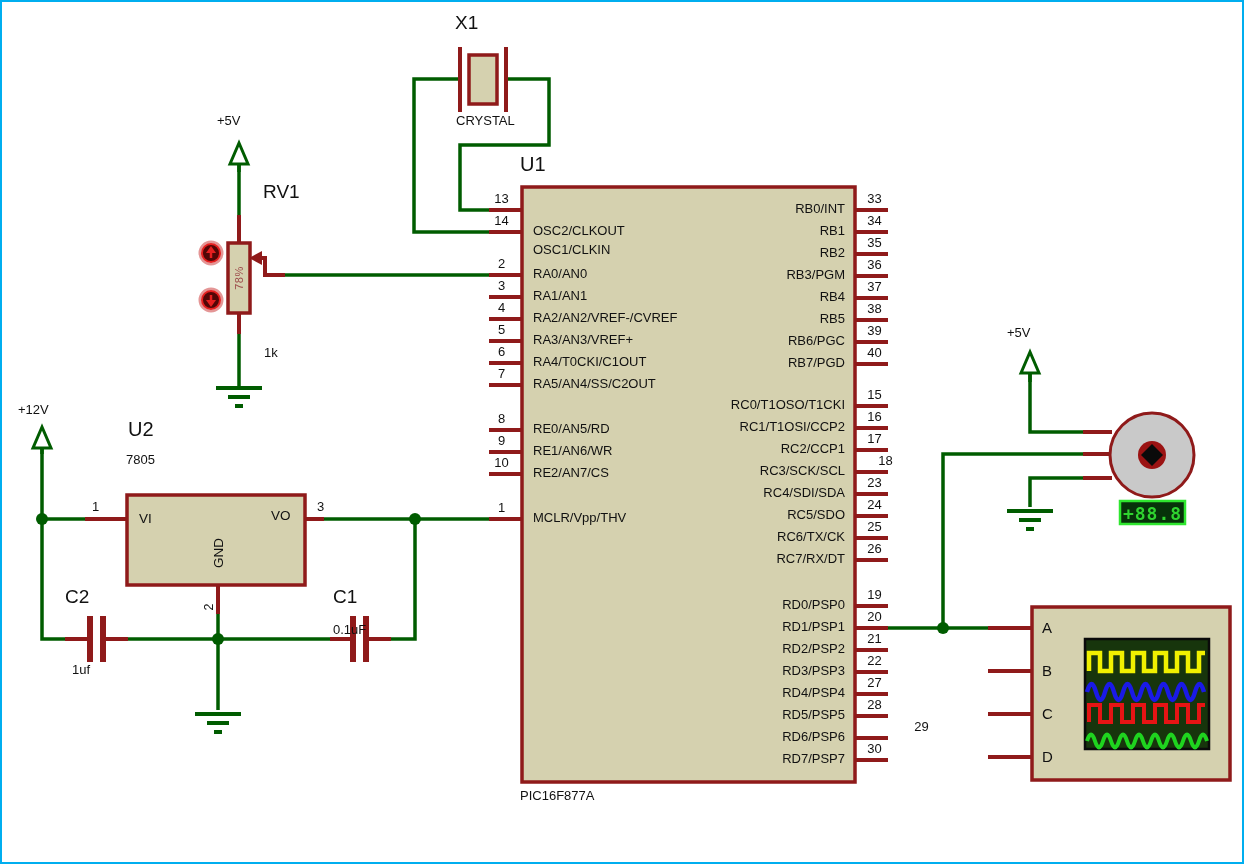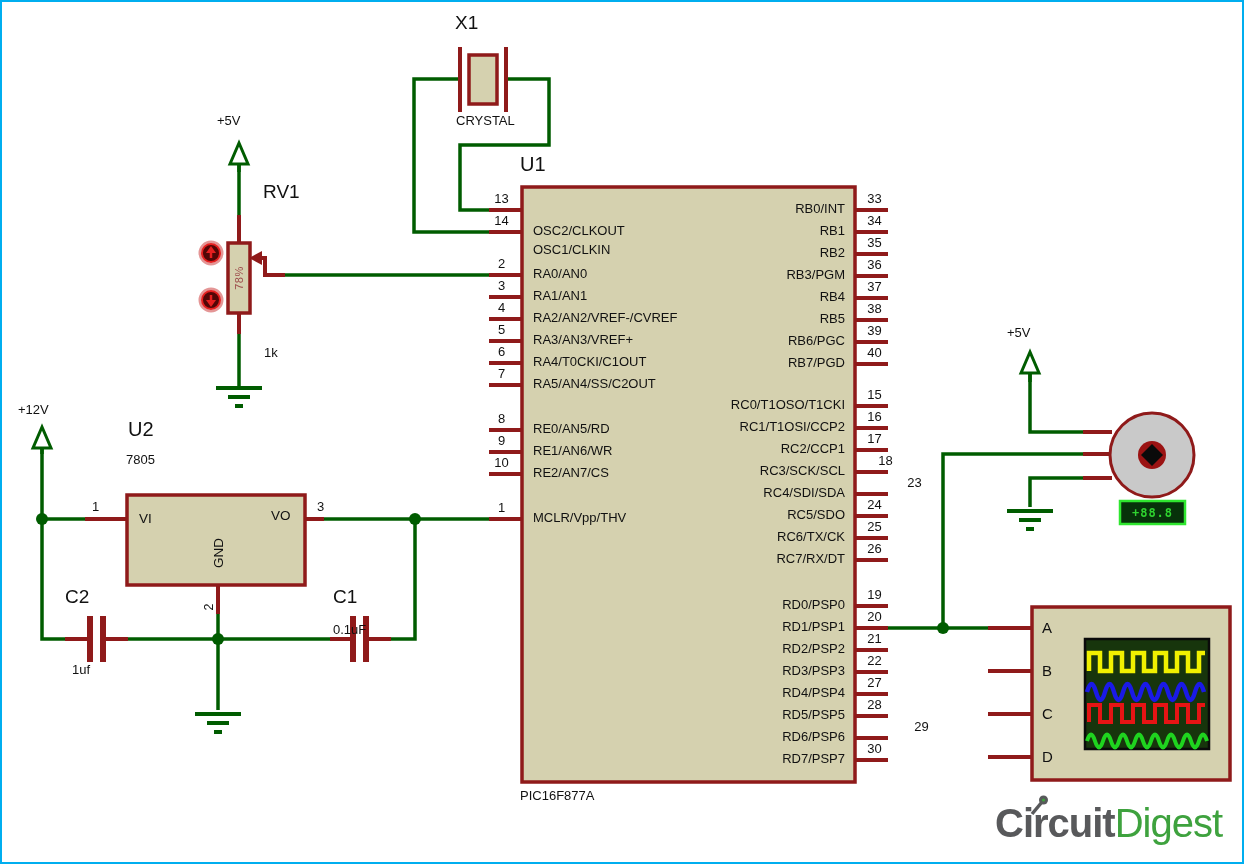--- a/index.html
+++ b/index.html
@@ -23,21 +23,21 @@
   .lbl{position:absolute;font-size:13px;line-height:15px;white-space:nowrap;}
   .ref{position:absolute;font-size:19px;line-height:21px;white-space:nowrap;}
   .ref20{position:absolute;font-size:20px;line-height:22px;white-space:nowrap;}
   .rot{position:absolute;transform:translate(-50%,-50%) rotate(-90deg);font-size:13px;white-space:nowrap;}
   .pin-stub{position:absolute;width:33px;height:4px;background:var(--cred);}
   .pin-num{position:absolute;width:33px;height:15px;text-align:center;font-size:13px;line-height:15px;}
   .pin-label-l{position:absolute;left:531px;font-size:13px;line-height:16px;white-space:nowrap;}
   .pin-label-r{position:absolute;left:600px;width:243px;text-align:right;font-size:13px;line-height:16px;white-space:nowrap;}
   .potpct{position:absolute;transform:translate(-50%,-50%) rotate(-90deg);font-size:11px;color:#9C4A4A;letter-spacing:.5px;}
   .display-text{position:absolute;left:1118px;top:500px;width:65px;height:22px;display:flex;align-items:center;justify-content:center;
-    font-family:"DejaVu Sans Mono",monospace;font-size:12px;font-weight:bold;color:var(--disptext);letter-spacing:1px;}
+    font-family:"DejaVu Sans Mono",monospace;font-size:18px;font-weight:bold;color:var(--disptext);letter-spacing:1px;}
   .scope-in{position:absolute;left:1040px;font-size:15px;line-height:16px;}
   #logo{position:absolute;left:993px;top:799px;width:245px;height:56px;display:flex;align-items:baseline;}
   #logo .g1{font-size:40px;font-weight:bold;color:var(--logogray);letter-spacing:-1px;}
   #logo .g2{font-size:40px;font-weight:400;color:var(--logogreen);letter-spacing:-1px;}
   #logo svg{position:absolute;left:33px;top:-6px;}
 </style>
 </head>
 <body>
 
 <div id="stage">
@@ -233,21 +233,21 @@
       <div class="pin-stub" style="left: 853px; top: 424px;"></div>
       <div class="pin-num" style="left: 856px; top: 407px;">16</div>
       <div class="pin-label-r" style="top: 417px;">RC1/T1OSI/CCP2</div>
       <div class="pin-stub" style="left: 853px; top: 446px;"></div>
       <div class="pin-num" style="left: 856px; top: 429px;">17</div>
       <div class="pin-label-r" style="top: 439px;">RC2/CCP1</div>
       <div class="pin-stub" style="left: 853px; top: 468px;"></div>
       <div class="pin-num" style="left: 856px; top: 451px; padding-left: 11px;">18</div>
       <div class="pin-label-r" style="top: 461px;">RC3/SCK/SCL</div>
       <div class="pin-stub" style="left: 853px; top: 490px;"></div>
-      <div class="pin-num" style="left: 856px; top: 473px; margin-left: 40px;">23</div>
+      <div class="pin-num" style="left: 856px; top: 473px;">23</div>
       <div class="pin-label-r" style="top: 483px;">RC4/SDI/SDA</div>
       <div class="pin-stub" style="left: 853px; top: 512px;"></div>
       <div class="pin-num" style="left: 856px; top: 495px;">24</div>
       <div class="pin-label-r" style="top: 505px;">RC5/SDO</div>
       <div class="pin-stub" style="left: 853px; top: 534px;"></div>
       <div class="pin-num" style="left: 856px; top: 517px;">25</div>
       <div class="pin-label-r" style="top: 527px;">RC6/TX/CK</div>
       <div class="pin-stub" style="left: 853px; top: 556px;"></div>
       <div class="pin-num" style="left: 856px; top: 539px;">26</div>
       <div class="pin-label-r" style="top: 549px;">RC7/RX/DT</div>
@@ -304,23 +304,14 @@
   <div class="lbl" style="left:331px;top:620px;text-align:center;">0.1uF</div>
 
   <div class="lbl" style="left:1005px;top:323px;">+5V</div>
   <div class="display-text">+88.8</div>
 
   <div class="scope-in" style="top:618px;">A</div>
   <div class="scope-in" style="top:661px;">B</div>
   <div class="scope-in" style="top:704px;">C</div>
   <div class="scope-in" style="top:747px;">D</div>
 
-  <div id="logo">
-    <span class="g1">Circuit</span>
-      <span class="g2">Digest</span>
-    <svg width="22" height="22" viewBox="0 0 22 22">
-      <path d="M4 19 L14 7" stroke="#58595B" stroke-width="3.5" fill="none"></path>
-      <circle cx="15.5" cy="5" r="4.5" fill="#58595B"></circle>
-      <circle cx="15.5" cy="5" r="1.6" fill="#3EA23E"></circle>
-    </svg>
-  </div>
 
 </div>
 
 </body></html>

